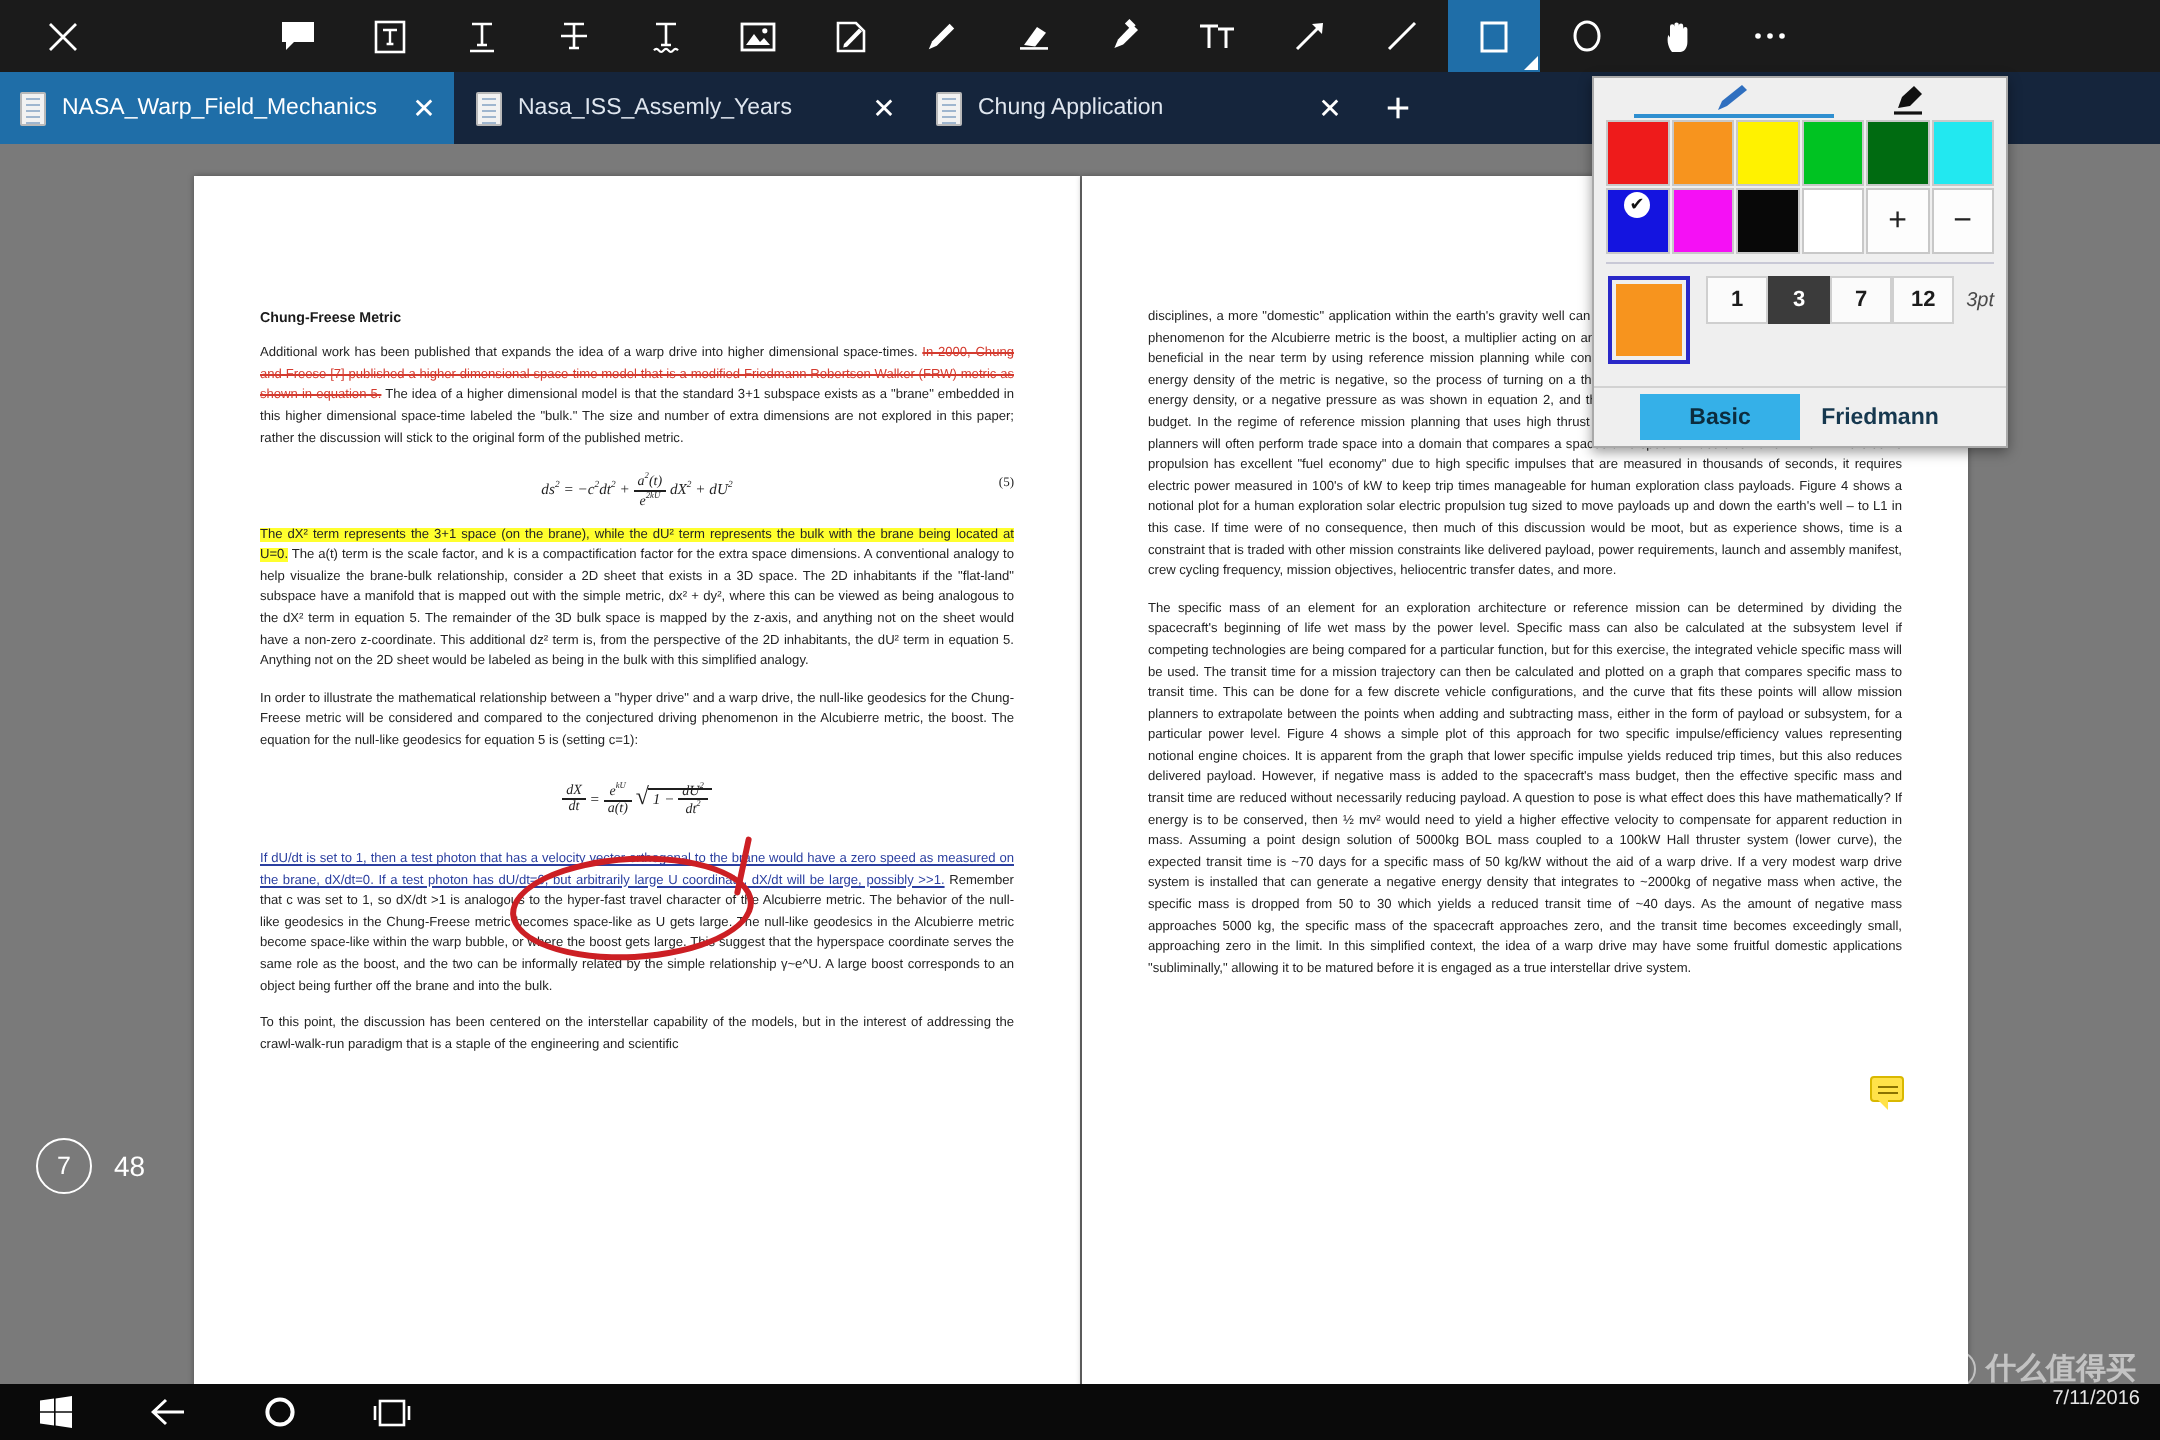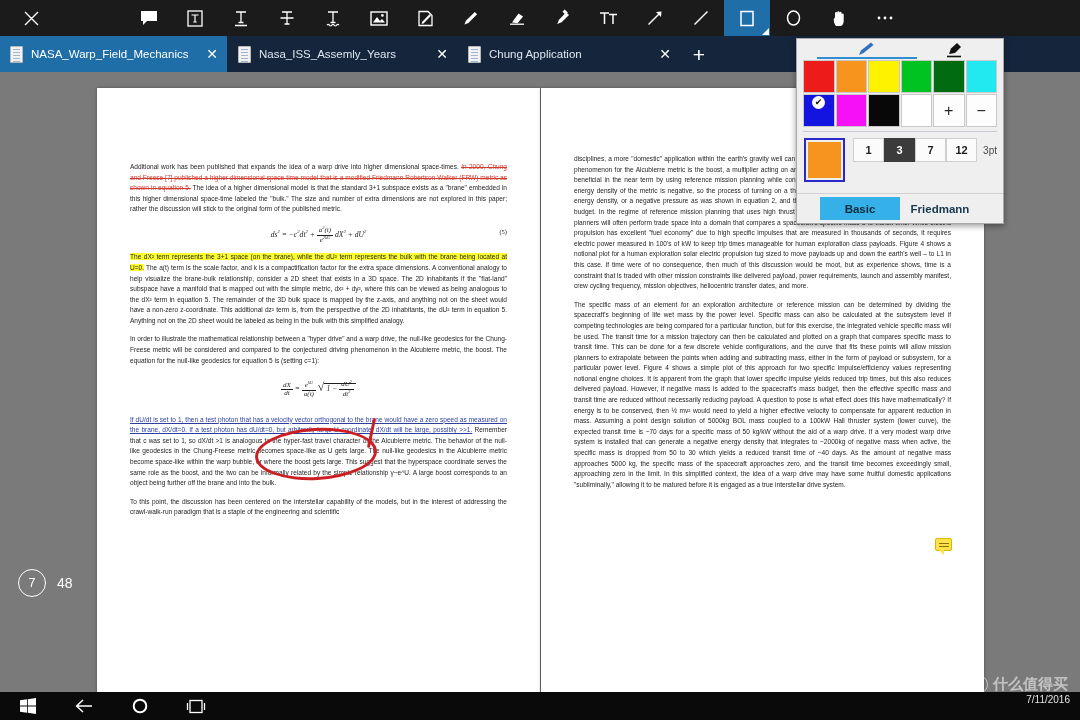--- a/index.html
+++ b/index.html
@@ -161,21 +161,21 @@
   }
   .preview .inner { width:100%; height:100%; }
   .sizes { flex:1; }
   .segrow { display:flex; align-items:center; gap:0; margin-bottom:7px; }
   .seg {
     width:31px; height:24px; border:1px solid #cfcfcf; background:#fbfbfb;
     display:flex; align-items:center; justify-content:center;
     font-size:11px; font-weight:bold; color:#1c1c1c;
   }
   .seg.on { background:#3b3b3b; color:#ffffff; border-color:#3b3b3b; }
-  .segrow .unit { font-size:10px; color:#4a4a4a; margin-left:6px; }
+  .segrow .unit { font-size:10px; color:#4a4a4a; margin-left:6px;font-style:italic; }
 
   .picker-bot {
     position:absolute; left:0; right:0; bottom:0; height:30px;
     border-top:1px solid #d2d2d2; display:flex; padding:3px 23px;
   }
   .pbtn {
     flex:1; display:flex; align-items:center; justify-content:center;
     font-size:11.5px; font-weight:bold; color:#16384f;
   }
   .pbtn.on { background:#35b0e8; color:#0c2c3e; }
@@ -327,20 +327,21 @@
       <span class="tab-label">Chung Application</span>
       <span class="tab-close" style="position:absolute;right:4px;">✕</span>
     </div>
     <div class="tab-add" style="left:682px;">+</div>
   </div>
 
   <div class="docarea">
 
     <div class="page left">
       <div class="pg-inner" style="left:33px; right:33px; top:66px;">
+        <div class="ptitle">Chung-Freese Metric</div>
         <div class="para">
           <span>Additional work has been published that expands the idea of a warp drive into higher dimensional space-times. </span><span class="strike">In 2000, Chung and Freese [7] published a higher dimensional space-time model that is a modified Friedmann Robertson Walker (FRW) metric as shown in equation 5.</span><span> The idea of a higher dimensional model is that the standard 3+1 subspace exists as a "brane" embedded in this higher dimensional space-time labeled the "bulk." The size and number of extra dimensions are not explored in this paper; rather the discussion will stick to the original form of the published metric.</span>
         </div>
         <div class="eq">
           ds<sup class="s">2</sup> = −c<sup class="s">2</sup>dt<sup class="s">2</sup> +
           <span class="frac"><span class="n">a<sup class="s">2</sup>(t)</span><span class="d">e<sup class="s">2kU</sup></span></span>
           dX<sup class="s">2</sup> + dU<sup class="s">2</sup>
           <span class="eqno">(5)</span>
         </div>
         <div class="para">

